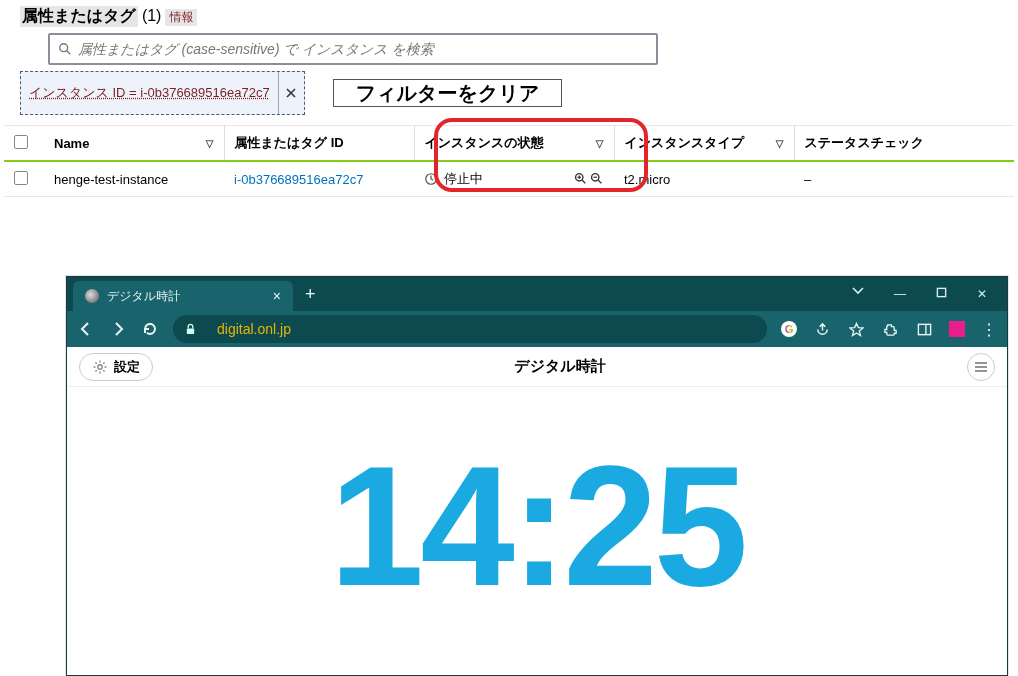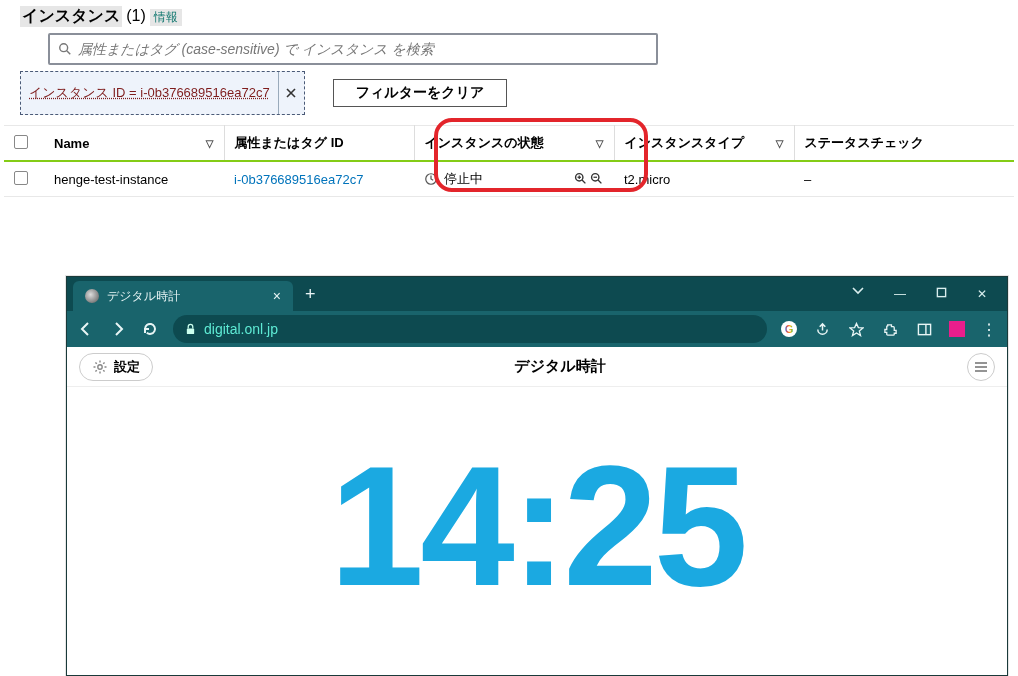--- a/index.html
+++ b/index.html
@@ -3,32 +3,32 @@
 <meta charset="utf-8">
 <style>
   * { box-sizing: border-box; margin: 0; padding: 0; }
   body { font-family: "Hiragino Sans", "Meiryo", Arial, sans-serif; font-size: 13px; background: #fff; width: 1018px; height: 676px; position: relative; overflow: hidden; }
 
   
   .aws { padding: 0 4px; }
   .aws-header { display: flex; align-items: baseline; gap: 4px; padding: 6px 16px 2px; }
   .aws-header .title { font-size: 16px; font-weight: bold; background: #e6e6e6; padding: 0 2px; }
   .aws-header .count { font-size: 16px; }
-  .aws-header .info-badge { font-size: 12px; background: #e6e6e6; padding: 0 4px; color: #0f766e; }
+  .aws-header .info-badge { font-size: 12px; background: #e6e6e6; padding: 0 4px; color: #7f1d1d; }
 
   .search-row { padding: 4px 16px 6px; }
   .search-box { display: flex; align-items: center; border: 2px solid #8a8f99; border-radius: 2px; height: 32px; padding: 0 8px; width: 610px; color: #777; gap: 6px; margin-left: 28px; }
   .search-box input { border: none; outline: none; font-size: 14px; flex: 1; background: transparent; font-style: italic; color: #555; }
   .search-box input::placeholder { font-style: italic; color: #777; }
 
   .filter-row { display: flex; align-items: center; gap: 28px; padding: 0 16px 10px; }
   .chip { display: flex; align-items: center; border: 1px dashed #4a5a77; background: #eef3fb; color: #7f1d1d; font-size: 13px; height: 44px; border-radius: 0; }
   .chip .chip-text { text-decoration: underline dotted; padding: 0 8px; }
   .chip .chip-x { border-left: 1px solid #9ab; width: 26px; height: 100%; display: flex; align-items: center; justify-content: center; color: #333; cursor: pointer; }
-  .btn { border: 1px solid #555; background: #fff; height: 28px; padding: 0 22px; font-size: 14px; font-weight: bold; cursor: pointer; }
+  .btn { border: 1px solid #555; background: #fff; height: 28px; padding: 0 22px; font-size: 20px; font-weight: bold; cursor: pointer; }
 
   table.aws-table { width: 100%; border-collapse: collapse; }
   table.aws-table th, table.aws-table td { text-align: left; padding: 8px 10px; font-size: 13px; border-bottom: 1px solid #e8e8e8; }
   table.aws-table thead th { font-weight: bold; position: relative; }
   table.aws-table thead tr { border-top: 1px solid #e8e8e8; border-bottom: 2px solid #84cc16; }
   .th-sep { border-left: 1px solid #ddd; }
   .sort-caret { position: absolute; right: 10px; top: 50%; transform: translateY(-50%); font-size: 10px; color: #555; }
   .checkbox { width: 14px; height: 14px; border: 1px solid #888; border-radius: 2px; display: inline-block; }
   .link { color: #0073bb; cursor: pointer; }
   .state-cell { display: flex; align-items: center; gap: 6px; }
@@ -46,21 +46,21 @@
   .tab .favicon { width: 14px; height: 14px; border-radius: 50%; background: radial-gradient(circle at 40% 40%, #ddd, #555); }
   .tab .tab-close { margin-left: auto; font-size: 14px; cursor: pointer; }
   .newtab { color: #e8f5f5; font-size: 18px; padding: 0 12px; cursor: pointer; }
   .win-controls { margin-left: auto; display: flex; gap: 30px; color: #d9eeee; padding-right: 14px; }
   .win-controls span { cursor: pointer; }
 
   .addrbar { height: 36px; background: #19646c; display: flex; align-items: center; padding: 0 10px; gap: 14px; color: #e8f5f5; }
   .nav-ic { width:18px; height:18px; display:flex; align-items:center; justify-content:center; color:#e8f5f5; cursor:pointer; }
   .url-pill { flex:1; background: #0d4a50; border-radius: 18px; height: 28px; display: flex; align-items: center; padding: 0 12px; gap: 8px; color:#cfe; }
   .url-pill .lock { font-size:11px; }
-  .url-pill .url-text { font-size: 14px; color: #5eead4; }
+  .url-pill .url-text { font-size: 14px; color: #eab308; margin-left: 13px; }
   .right-icons { display: flex; align-items: center; gap: 16px; }
   .g-badge { width:16px; height:16px; border-radius:50%; background:#fff; display:flex; align-items:center; justify-content:center; font-size:11px; font-weight:bold; }
   .g-badge span { background: linear-gradient(90deg,#4285F4,#EA4335,#FBBC05,#34A853); -webkit-background-clip:text; color:transparent; }
   .pink-sq { width:16px; height:16px; background:#e91e8c; }
   .three-dots { font-size:16px; }
 
   .page-topbar { height: 40px; display: flex; align-items: center; padding: 0 12px; background: #fff; border-bottom: 1px solid #eee; }
   .settings-btn { display:flex; align-items:center; gap:6px; border:1px solid #ccc; border-radius: 16px; padding: 4px 12px; font-size: 13px; font-weight: bold; color:#000000; cursor:pointer; }
   .gear { width:16px; height:16px; }
   .page-title { flex:1; text-align:center; font-size: 15px; font-weight: bold; }
@@ -69,21 +69,21 @@
   .clock-area { display:flex; align-items:center; justify-content:center; height: calc(100% - 10px - 34px - 36px - 40px); }
   .clock { font-size: 170px; font-weight: 900; color: #1ba9e1; letter-spacing: -4px; font-family: "Arial Black", Arial, sans-serif; }
 
   svg { display:block; }
 </style>
 </head>
 <body>
 
 <div class="aws">
   <div class="aws-header">
-    <span class="title">インスタンス</span>
+    <span class="title">属性またはタグ</span>
     <span class="count">(1)</span>
     <span class="info-badge">情報</span>
   </div>
 
   <div class="search-row">
     <div class="search-box">
       <span class="mini-icon">
         <svg viewBox="0 0 16 16" width="14" height="14">
             <circle cx="6.5" cy="6.5" r="4.5" fill="none" stroke="#777" stroke-width="1.6"></circle>
             <line x1="10" y1="10" x2="14" y2="14" stroke="#777" stroke-width="1.6"></line>

